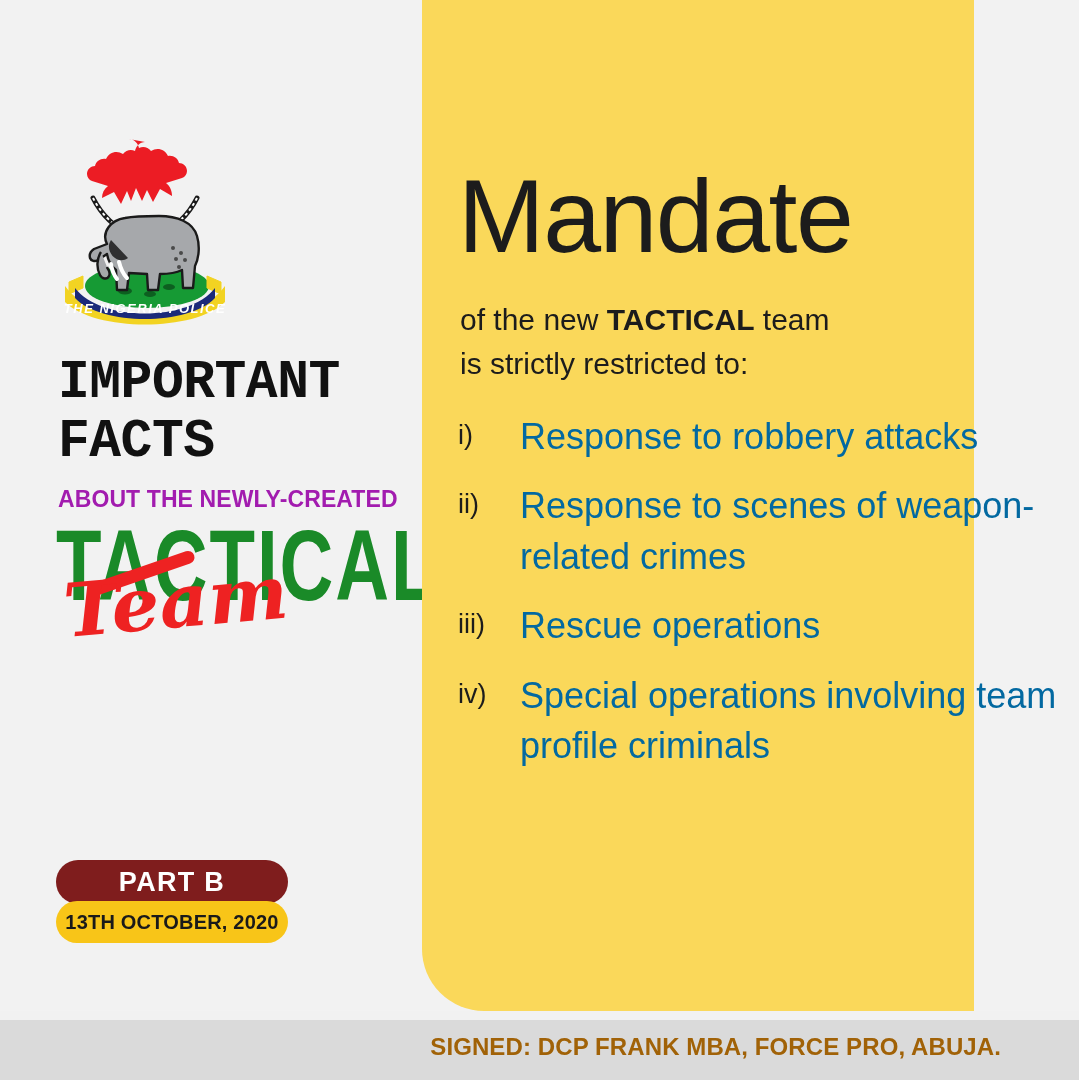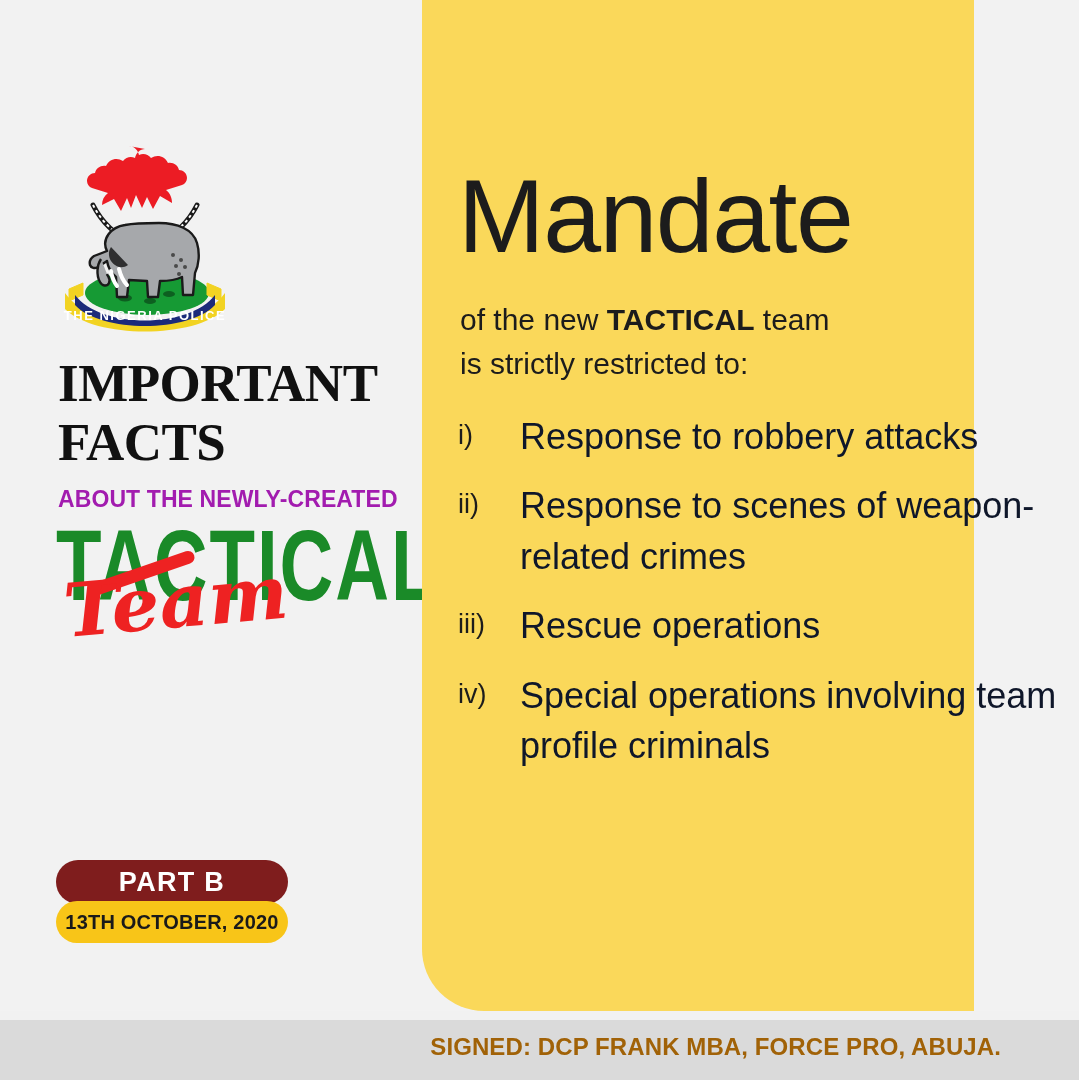--- a/index.html
+++ b/index.html
@@ -25,34 +25,35 @@
     left: 0;
     top: 0;
     width: 422px;
     height: 1020px;
     background: #f2f2f2;
   }
 
   .crest {
     position: absolute;
     left: 55px;
-    top: 143px;
+    top: 136px;
     width: 180px;
     height: 195px;
+    font-style: italic;
   }
 
   .headline-block {
     position: absolute;
     left: 58px;
     top: 358px;
     width: 350px;
   }
   .headline-important,
   .headline-facts {
-    font-family: Liberation Serif, serif;
+    font-family: Liberation Mono, monospace;
     font-weight: bold;
     font-size: 53px;
     line-height: 0.98;
     letter-spacing: -0.5px;
     color: #111111;
     margin: 0;
     display: block;
   }
   .headline-facts { margin-top: 7px; }
 
@@ -211,21 +212,21 @@
     font-size: 27px;
     line-height: 1.32;
     color: #1c1c1c;
     padding-top: 6px;
   }
   .mandate-text {
     flex: 1 1 auto;
     font-family: "Liberation Sans", sans-serif;
     font-size: 36px;
     line-height: 1.4;
-    color: #0f172a;
+    color: #0369a1;
   }
 
   
   .footer-gap {
     position: absolute;
     left: 0;
     top: 1011px;
     width: 1079px;
     height: 9px;
     background: #f1f1f1;

